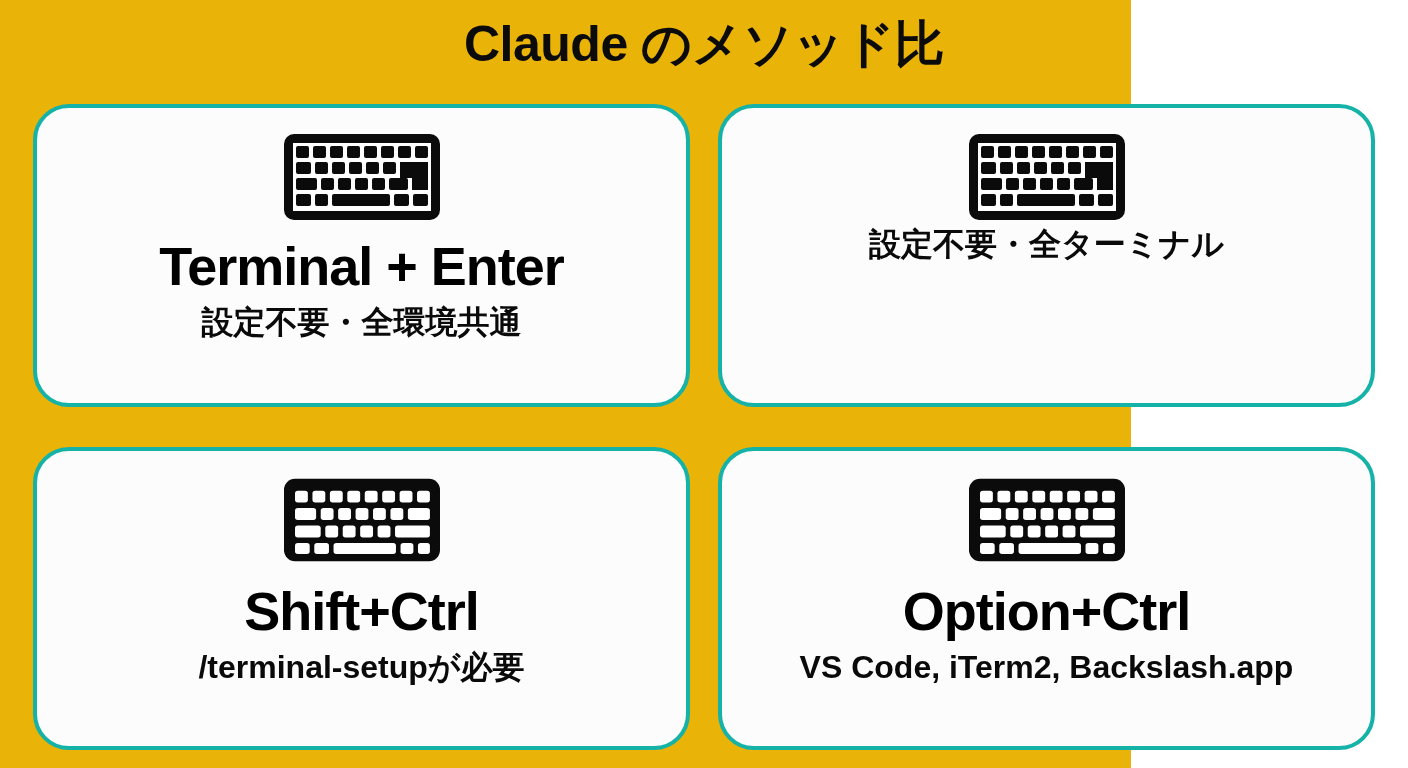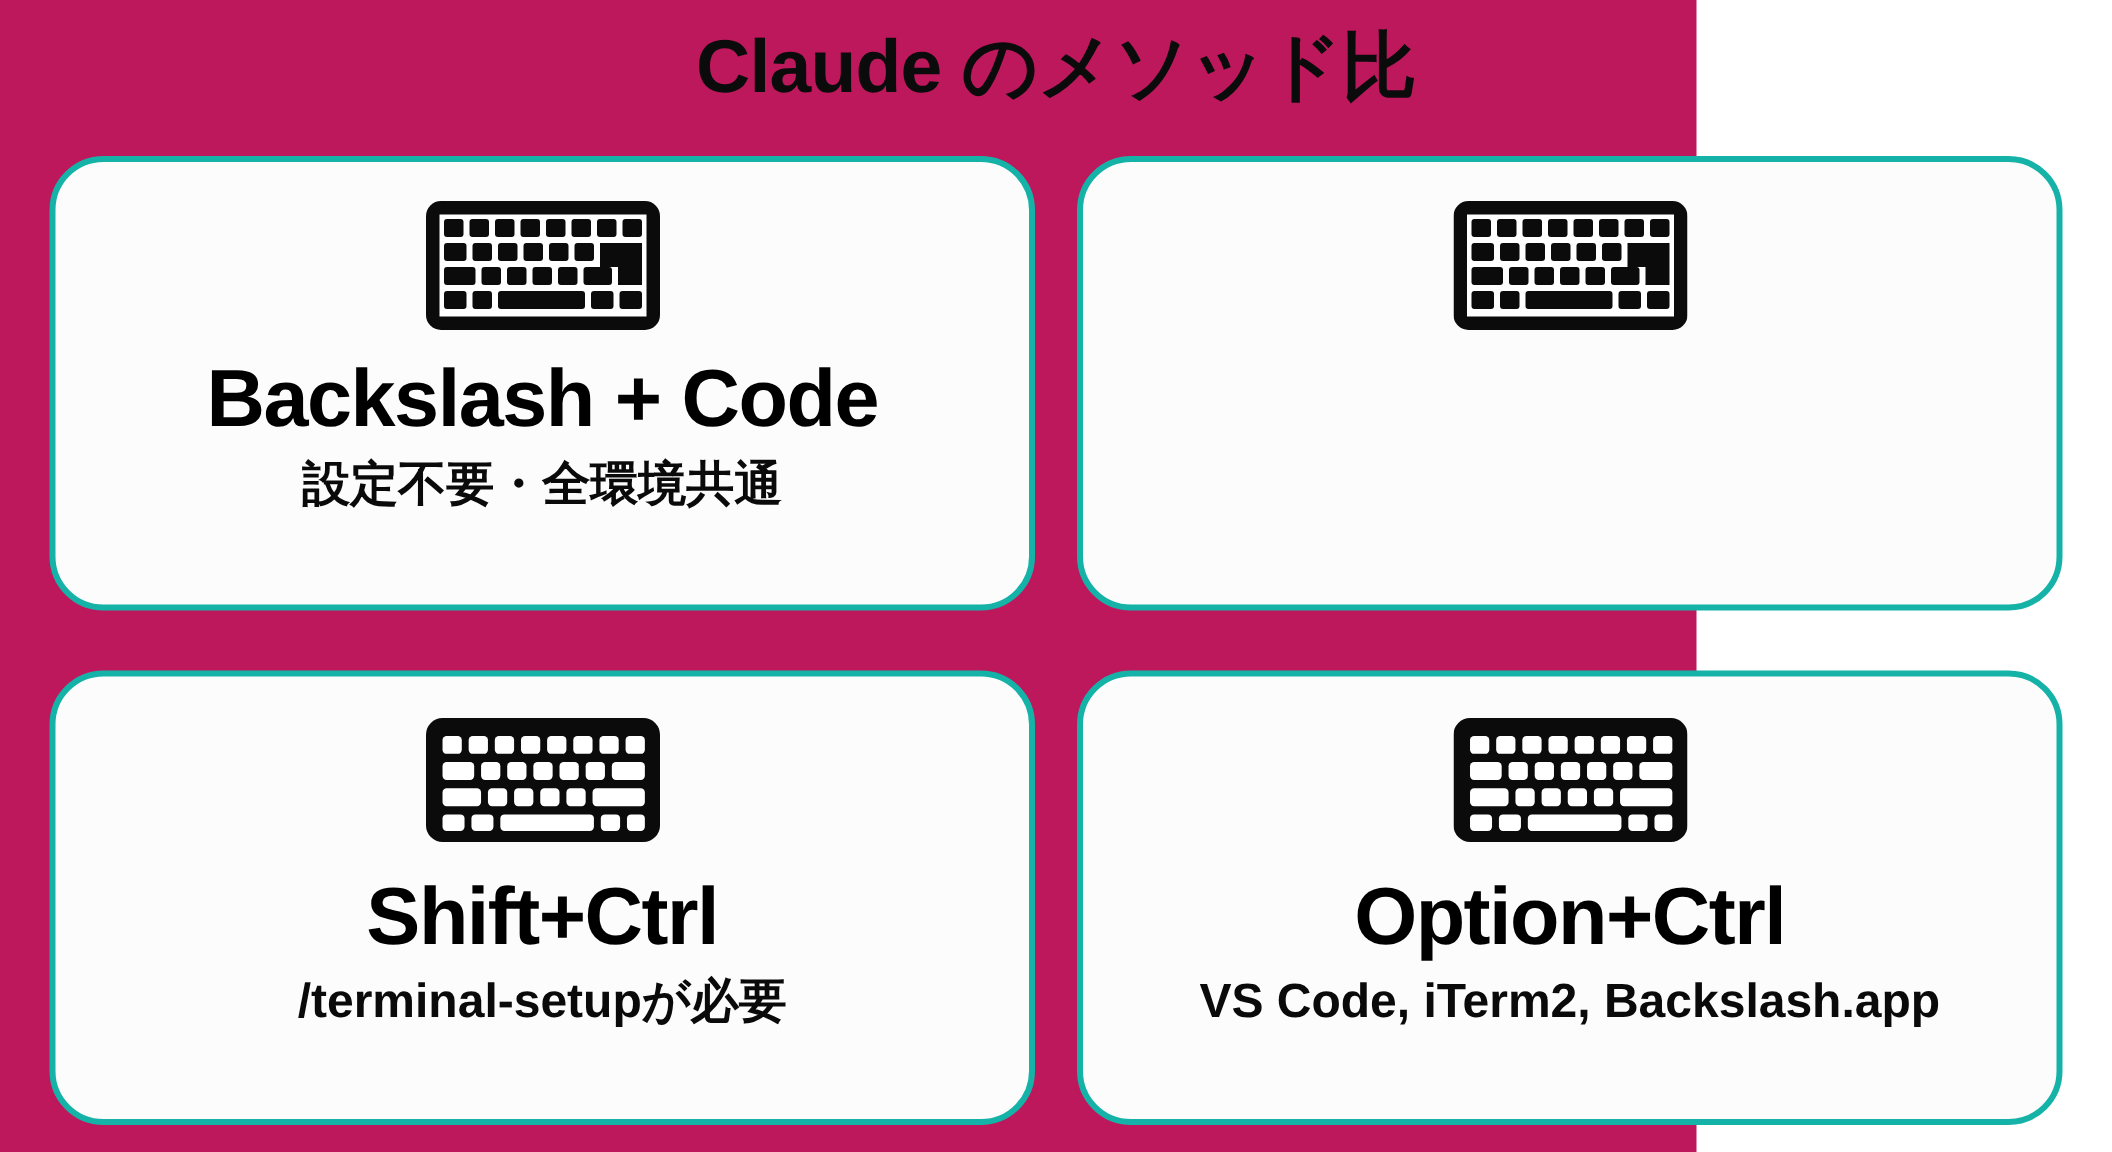--- a/index.html
+++ b/index.html
@@ -11,21 +11,21 @@
     overflow: hidden;
   }
   body {
     font-family: "Liberation Sans", "DejaVu Sans", sans-serif;
     color: #000000;
   }
   .page {
     position: relative;
     width: 1131px;
     height: 768px;
-    background: #be185d;
+    background: #eab308;
     box-sizing: border-box;
   }
   .page-title {
     position: absolute;
     top: 8px;
     left: 0;
     width: 1408px;
     text-align: center;
     font-size: 50px;
     font-weight: 700;
@@ -127,21 +127,21 @@
           <rect x="88" y="44" width="13" height="12" rx="2"></rect>
           <rect x="105" y="44" width="19" height="12" rx="2"></rect>
 
           <rect x="12" y="60" width="15" height="12" rx="2"></rect>
           <rect x="31" y="60" width="13" height="12" rx="2"></rect>
           <rect x="48" y="60" width="58" height="12" rx="2"></rect>
           <rect x="110" y="60" width="15" height="12" rx="2"></rect>
           <rect x="129" y="60" width="15" height="12" rx="2"></rect>
         </g>
       </svg>
-      <div class="card-title">Backslash + Code</div>
+      <div class="card-title">Terminal + Enter</div>
       <div class="card-sub">設定不要・全環境共通</div>
     </div>
 
     <div class="card card--row1">
       <svg class="kbd-icon" viewBox="0 0 156 86" aria-hidden="true">
         <rect x="0" y="0" width="156" height="86" rx="10" ry="10" fill="#0b0b0b"></rect>
         <rect x="9" y="9" width="138" height="68" fill="#ffffff"></rect>
         <g fill="#0b0b0b">
           <rect x="12" y="12" width="13" height="12" rx="2"></rect>
           <rect x="29" y="12" width="13" height="12" rx="2"></rect>
@@ -164,20 +164,21 @@
           <rect x="71" y="44" width="13" height="12" rx="2"></rect>
           <rect x="88" y="44" width="13" height="12" rx="2"></rect>
           <rect x="105" y="44" width="19" height="12" rx="2"></rect>
           <rect x="12" y="60" width="15" height="12" rx="2"></rect>
           <rect x="31" y="60" width="13" height="12" rx="2"></rect>
           <rect x="48" y="60" width="58" height="12" rx="2"></rect>
           <rect x="110" y="60" width="15" height="12" rx="2"></rect>
           <rect x="129" y="60" width="15" height="12" rx="2"></rect>
         </g>
       </svg>
+      <div class="card-sub">設定不要・全ターミナル</div>
     </div>
 
     <div class="card card--row2">
       <svg class="kbd-icon" viewBox="0 0 170 90" aria-hidden="true">
         <rect x="0" y="0" width="170" height="90" rx="12" ry="12" fill="#0b0b0b"></rect>
         <g fill="#ffffff">
 
           <rect x="12" y="13" width="14" height="13" rx="3"></rect>
           <rect x="31" y="13" width="14" height="13" rx="3"></rect>
           <rect x="50" y="13" width="14" height="13" rx="3"></rect>

